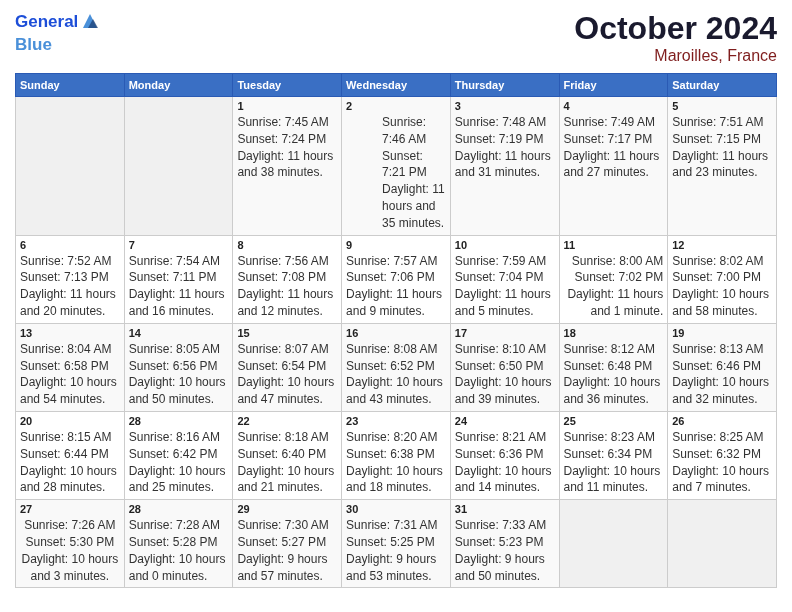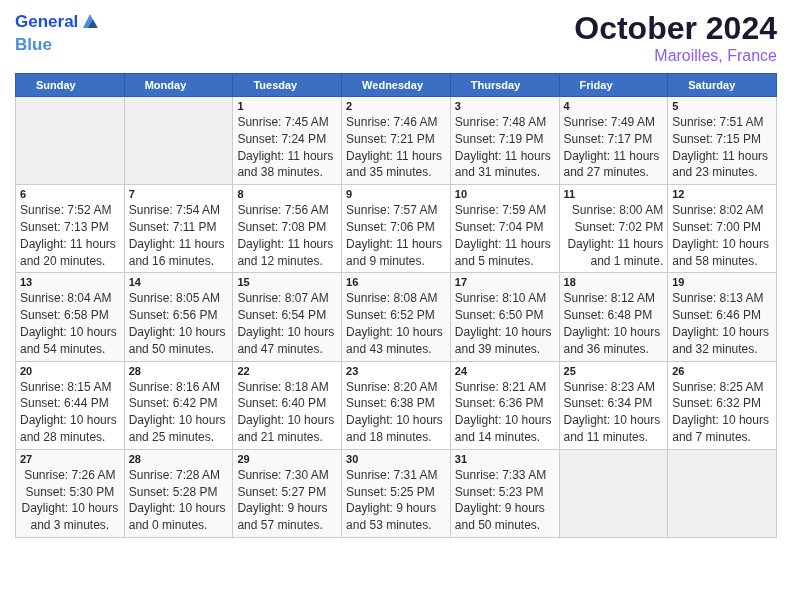--- a/index.html
+++ b/index.html
@@ -29,33 +29,33 @@
     .title-block {
       text-align: right;
     }
     .month-title {
       font-size: 32px;
       font-weight: bold;
       color: #1a1a2e;
     }
     .location {
       font-size: 16px;
-      color: #8b5cf6;
+      color: #7f1d1d;
     }
     table {
       width: 100%;
       border-collapse: collapse;
       table-layout: fixed;
     }
     thead th {
       background-color: #3a6fc4;
       color: #fff;
       font-size: 11px;
       font-weight: bold;
-      padding: 5px 20px;
+      padding: 5px 4px;
       text-align: left;
       border: 1px solid #2a5ab4;
     }
     tbody td {
       border: 1px solid #ccc;
       vertical-align: top;
       padding: 3px 4px;
       font-size: 9.5px;
       color: #222;
       height: 78px;
@@ -118,21 +118,21 @@
           <td class="empty-cell"></td>
           <td class="empty-cell"></td>
           <td>
             <span class="day-num">1</span>
             <div class="day-info" style="white-space: pre-line;">Sunrise: 7:45 AM
 Sunset: 7:24 PM
 Daylight: 11 hours and 38 minutes.</div>
           </td>
           <td>
             <span class="day-num">2</span>
-            <div class="day-info" style="white-space: pre-line;">Sunrise: 7:46 AM
+            <div class="day-info" style="white-space: pre-line; margin-left: 36px;">Sunrise: 7:46 AM
 Sunset: 7:21 PM
 Daylight: 11 hours and 35 minutes.</div>
           </td>
           <td>
             <span class="day-num">3</span>
             <div class="day-info" style="white-space: pre-line;">Sunrise: 7:48 AM
 Sunset: 7:19 PM
 Daylight: 11 hours and 31 minutes.</div>
           </td>
           <td>

